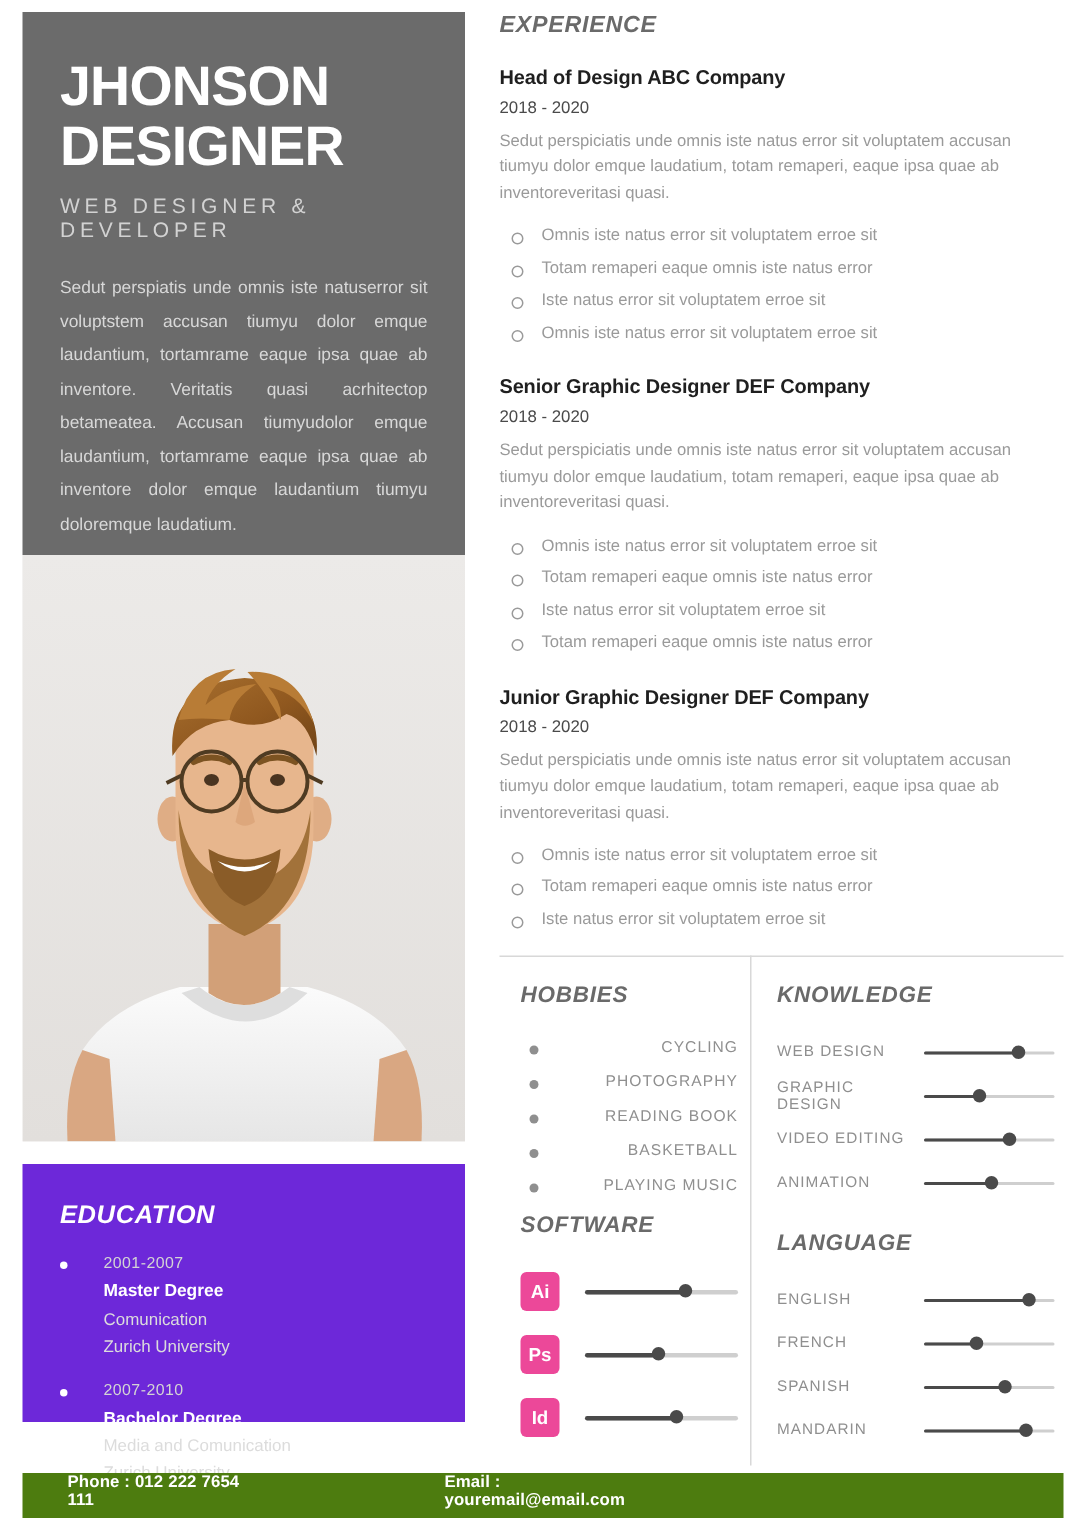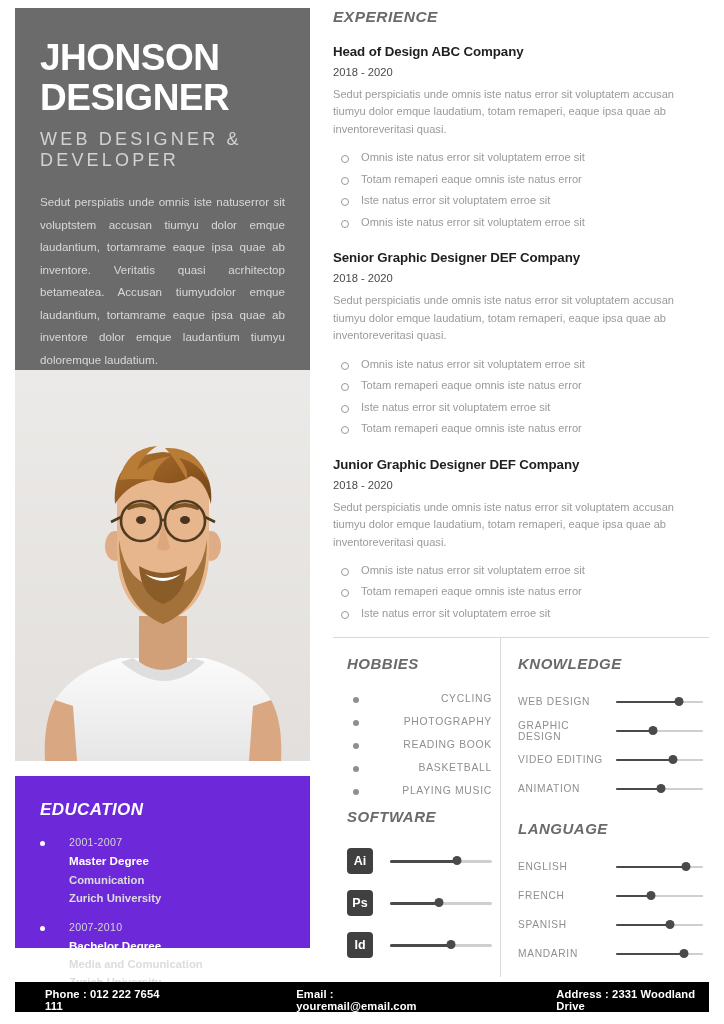--- a/index.html
+++ b/index.html
@@ -23,21 +23,21 @@
   }
   .name-line {
     color: #ffffff;
     font-size: 37px;
     font-weight: bold;
     line-height: 1.08;
     letter-spacing: -0.5px;
   }
   .role {
     color: #d2d2d2;
-    font-size: 18px;
+    font-size: 14px;
     letter-spacing: 3.2px;
     margin-top: 11px;
     font-weight: normal;
   }
   .bio {
     color: #d8d8d8;
     font-size: 11.6px;
     line-height: 1.95;
     margin-top: 20px;
     text-align: justify;
@@ -63,21 +63,21 @@
     font-weight: bold; letter-spacing: 0.4px; margin-bottom: 14px;
   }
   .edu-item { display: flex; margin-bottom: 12px; }
   .edu-dot {
     width: 5px; height: 5px; border-radius: 50%;
     background: #ffffff; margin-top: 7px; flex: 0 0 auto;
   }
   .edu-body { margin-left: 24px; }
   .edu-years { color: #d4d4d4; font-size: 10.6px; letter-spacing: 0.3px; line-height: 1.65; }
   .edu-degree { color: #ffffff; font-size: 11.6px; font-weight: bold; line-height: 1.65; }
-  .edu-field, .edu-school { color: #dcdcdc; font-size: 11.3px; line-height: 1.6; font-weight: bold; }
+  .edu-field, .edu-school { color: #dcdcdc; font-size: 11.3px; line-height: 1.6; }
 
   
   .right-col {
     position: absolute; left: 333px; top: 8px;
     width: 376px;
   }
   .sec-title {
     font-size: 15.5px; font-style: italic; font-weight: bold;
     color: #6a6a6a; letter-spacing: 0.5px;
   }
@@ -151,33 +151,33 @@
   }
   .slider-knob {
     position: absolute; top: 1px; width: 9px; height: 9px;
     border-radius: 50%; background: #4a4a4a; transform: translateX(-4.5px);
   }
 
   
   .sw-row { display: flex; align-items: center; height: 42px; }
   .sw-badge {
     width: 26px; height: 26px; border-radius: 4px;
-    background: #404040; color: #ffffff;
+    background: #ec4899; color: #ffffff;
     font-size: 12.5px; font-weight: bold;
     display: flex; align-items: center; justify-content: center;
     flex: 0 0 auto;
   }
   .sw-slider { position: relative; flex: 1 1 auto; height: 12px; margin-left: 17px; }
 
   
   .footer {
     position: absolute; left: 15px; top: 982px;
     width: 694px; height: 30px;
-    background: #000000;
-    display: flex; align-items: flex-end;
+    background: #4d7c0f;
+    display: flex; align-items: flex-start;
   }
   .footer-item {
     color: #ffffff; font-size: 11.2px; font-weight: bold;
     letter-spacing: 0.1px;
   }
   .f1 { margin-left: 30px; }
   .f2 { margin-left: 130px; }
   .f3 { margin-left: 116px; margin-top: 31px; }
 </style>
 </head>

